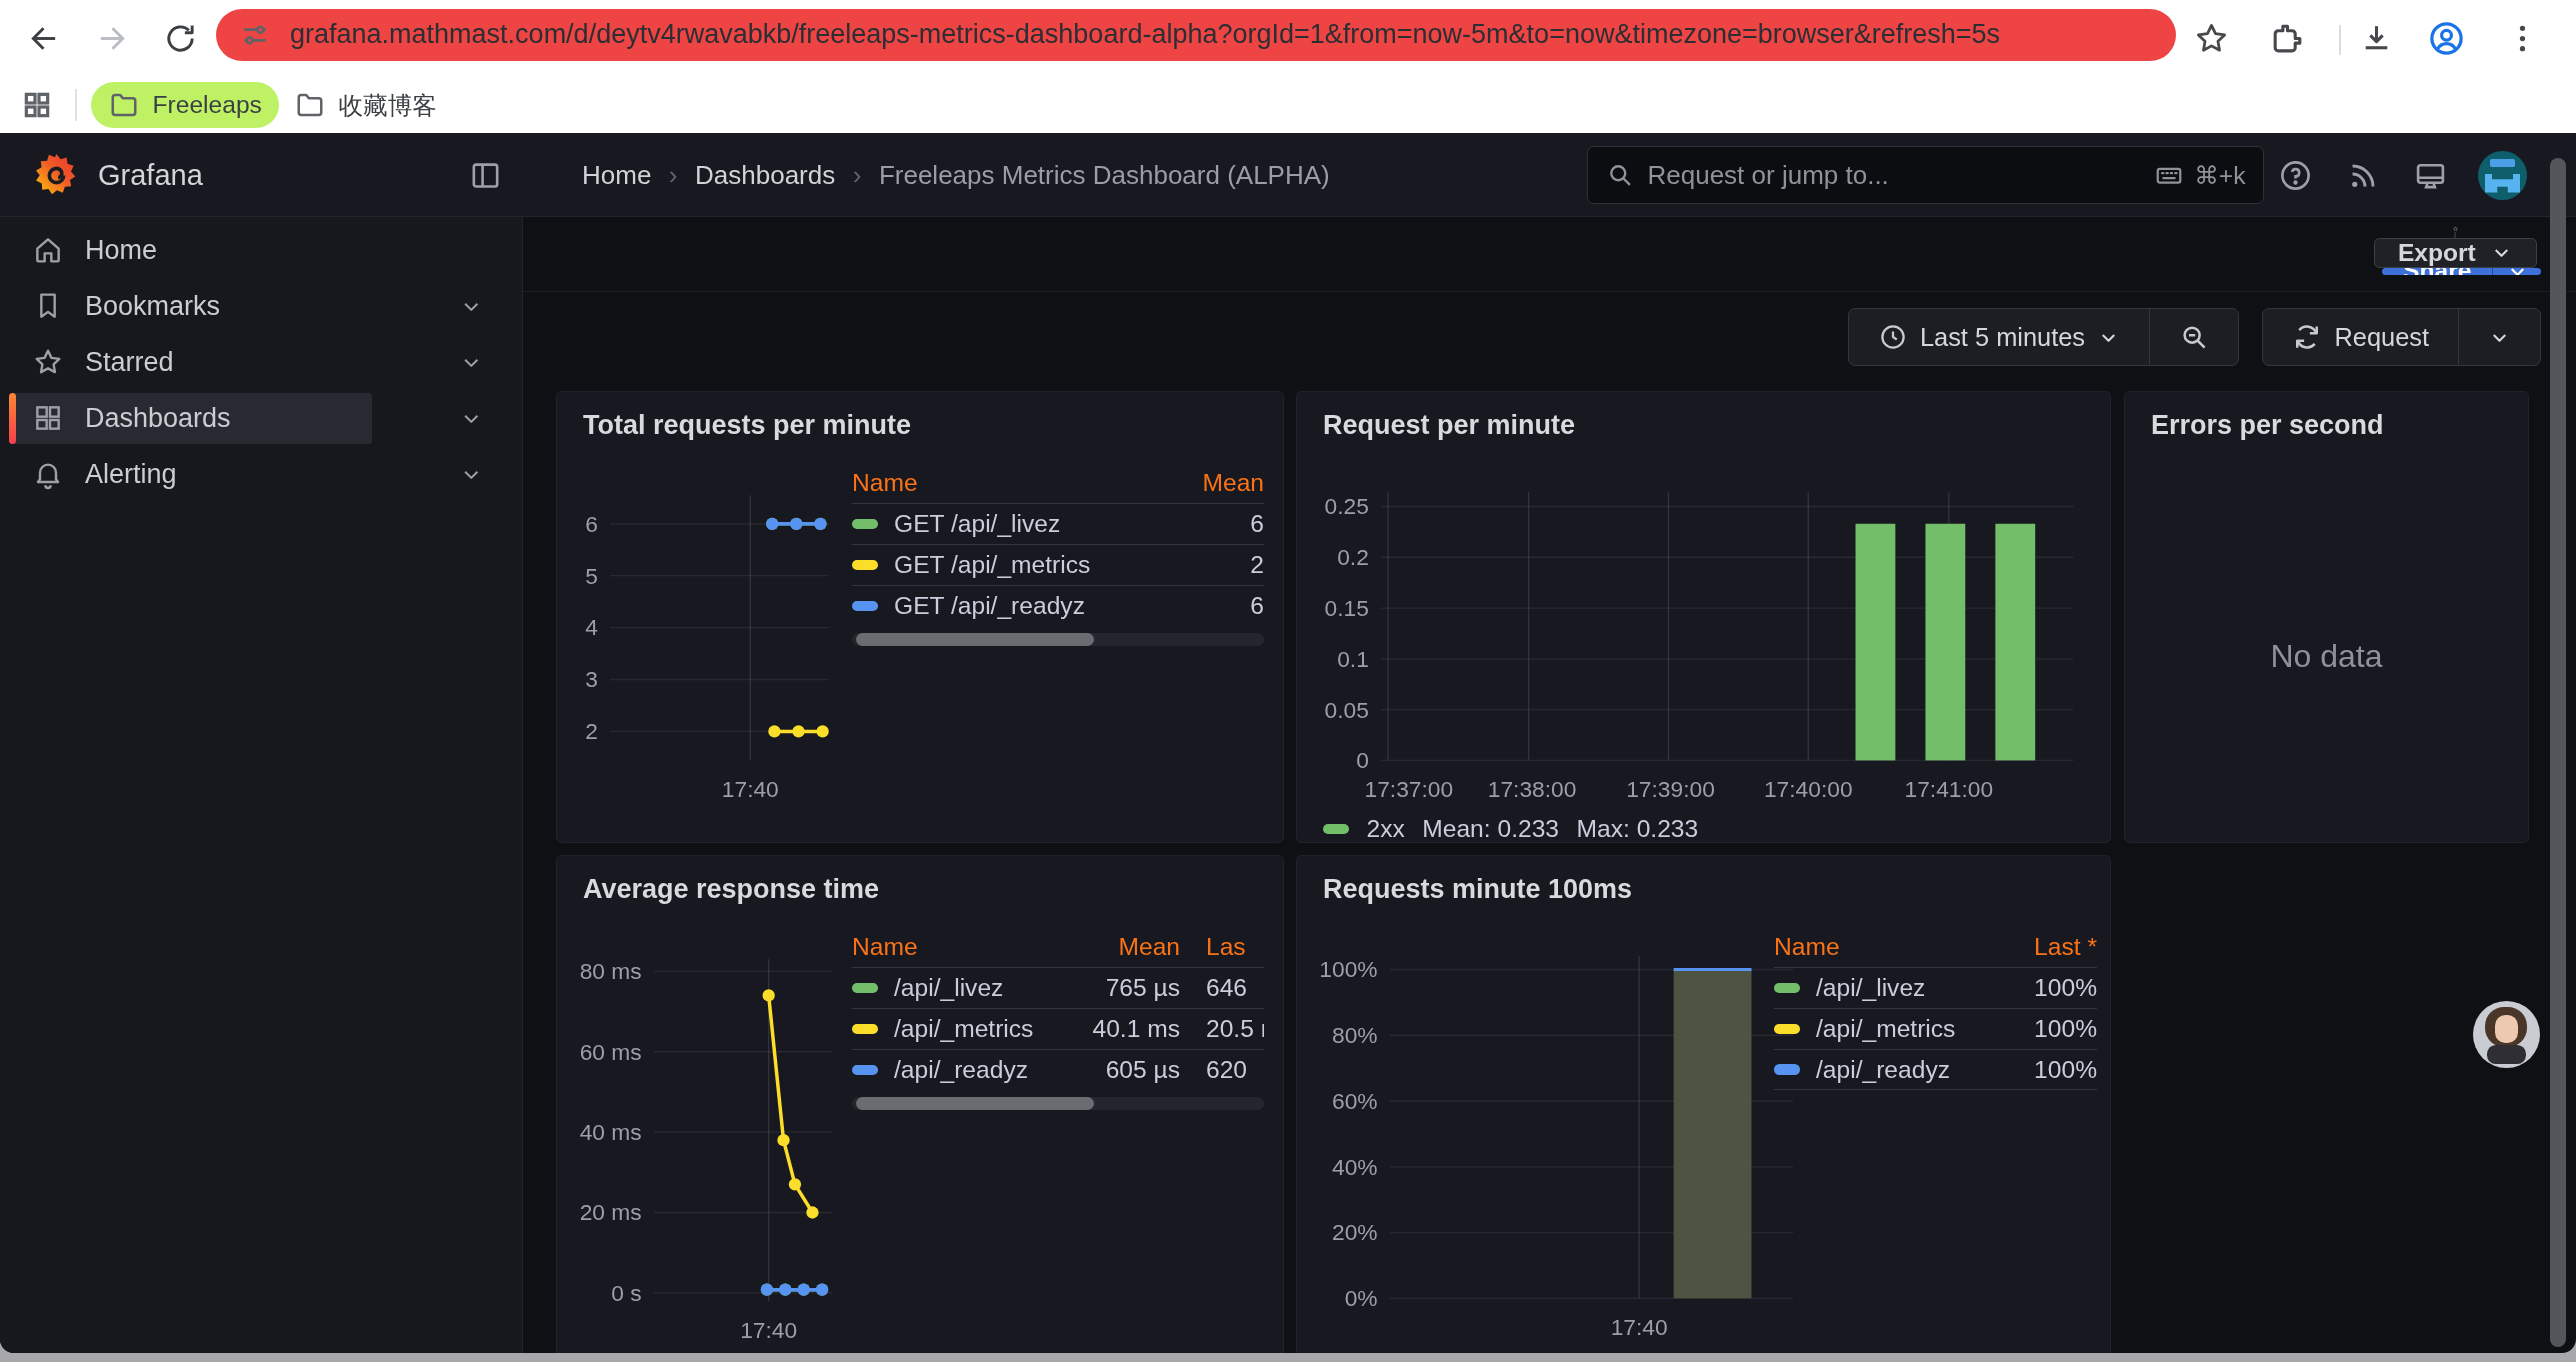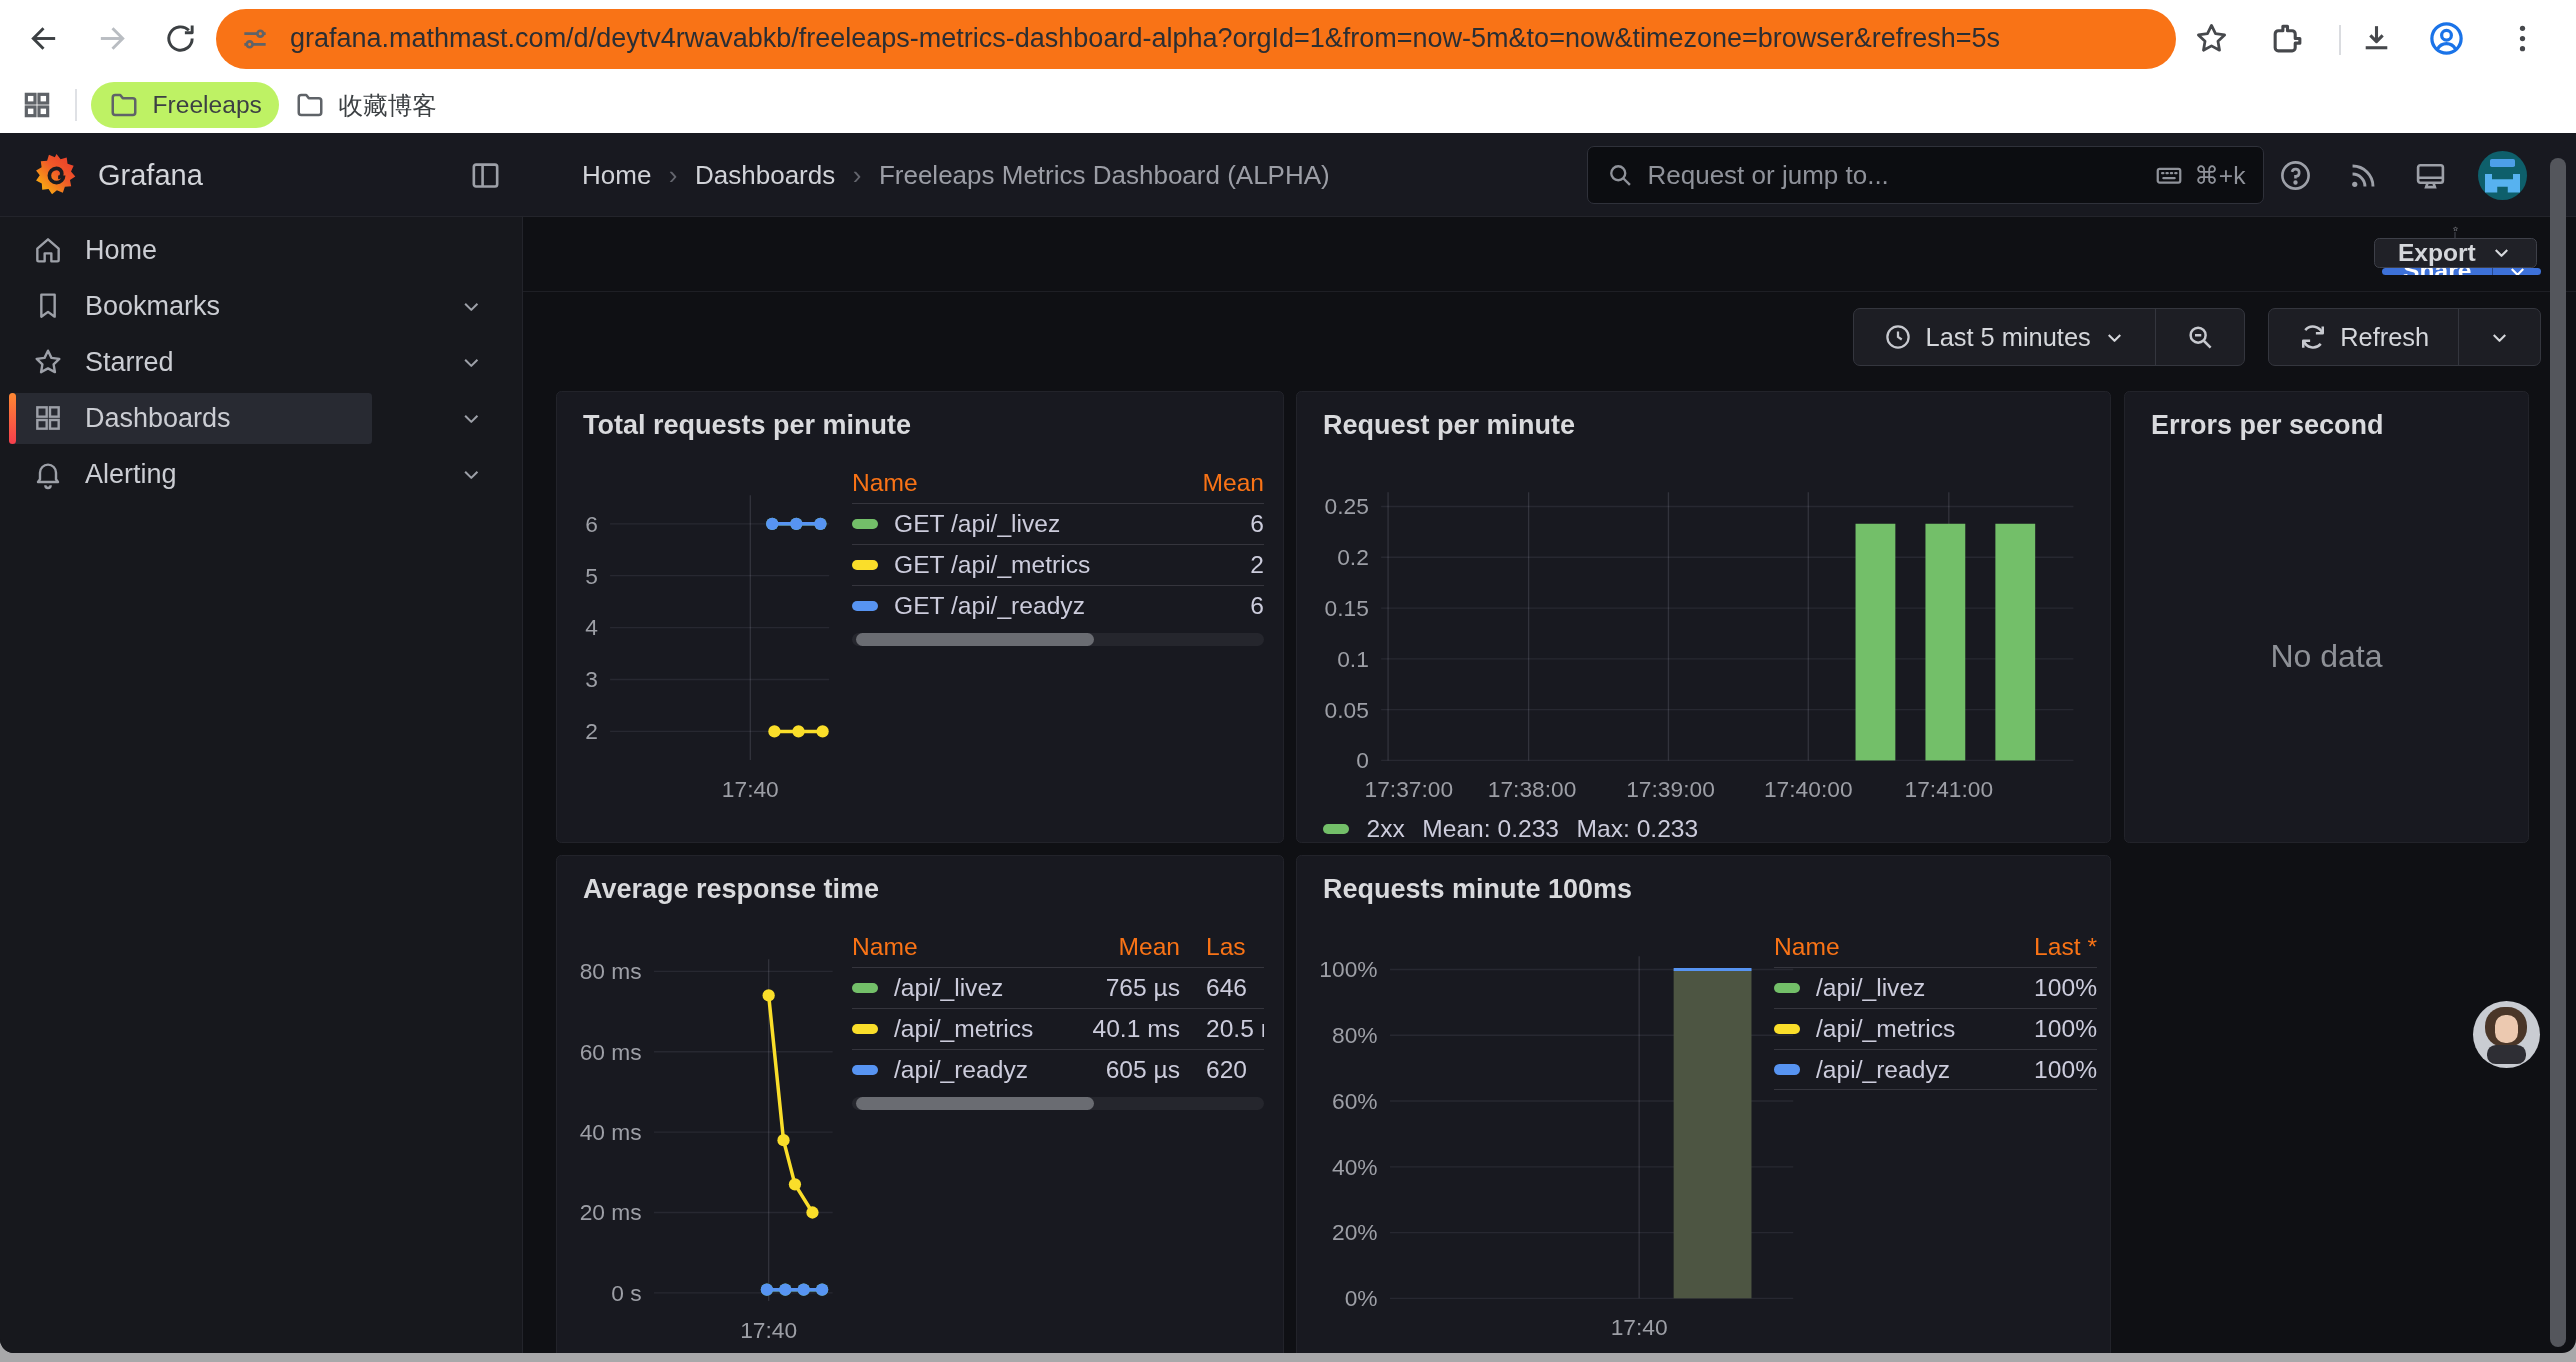--- a/index.html
+++ b/index.html
@@ -4,21 +4,21 @@
 <style>
   * { margin:0; padding:0; box-sizing:border-box; }
   html,body { width:2576px; height:1363px; overflow:hidden; background:#a8a8aa;
     font-family:"Liberation Sans","DejaVu Sans",sans-serif; }
   .window { position:relative; width:2576px; height:1363px; }
 
   
   .chrome { position:absolute; left:0; top:0; width:2576px; height:77px; background:#ffffff; }
   .nav-btn { position:absolute; top:14px; width:49px; height:49px; display:flex; align-items:center; justify-content:center; border-radius:50%; color:#3c4043; }
   .nav-btn.disabled { color:#b9bdc2; }
-  .url-pill { position:absolute; left:216px; top:8.8px; width:1960px; height:60px; background:#f97316; border-radius:30px; display:flex; align-items:center; padding:0 23px; }
+  .url-pill { position:absolute; left:216px; top:8.8px; width:1960px; height:52px; background:#ef4444; border-radius:30px; display:flex; align-items:center; padding:0 23px; }
   .url-text { font-size:27px; color:#2b2e33; margin-left:19px; white-space:nowrap; overflow:hidden; }
   .chrome-ic { position:absolute; top:17.5px; width:42px; height:42px; display:flex; align-items:center; justify-content:center; color:#46484c; }
   .chrome-divider { position:absolute; left:2339px; top:24.6px; width:1.8px; height:30px; background:#dadce0; }
 
   
   .bookmarks { position:absolute; left:0; top:77px; width:2576px; height:56px; background:#ffffff; }
   .bm-apps { position:absolute; left:21px; top:12.3px; width:32px; height:32px; color:#5f6368; }
   .bm-divider { position:absolute; left:75px; top:12.3px; width:1.8px; height:32px; background:#dfe1e5; }
   .bm-item { position:absolute; top:82px; height:46px; display:flex; align-items:center; gap:14px; padding:0 17.5px; border-radius:23px; color:#3c4043; font-size:24.6px; top:5.3px; }
   .bm-item .fold { color:#5f6368; }
@@ -350,21 +350,21 @@
               <path d="M15 15l5.5 5.5M8 10.5h5"></path>
             </svg>
         </div>
       </div>
       <div class="group">
         <div class="seg">
           <svg class="ic" viewBox="0 0 24 24" fill="none" stroke="currentColor" stroke-width="2">
               <path d="M19.5 9A8 8 0 0 0 5.8 6.5M4.5 15a8 8 0 0 0 13.7 2.5"></path>
               <path d="M19.8 3.5V9h-5.5M4.2 20.5V15h5.5" stroke-linejoin="round"></path>
             </svg>
-          <span>Refresh</span>
+          <span>Request</span>
         </div>
         <div class="gdiv"></div>
         <div class="seg">
           <svg width="23" height="23" viewBox="0 0 24 24" fill="none" stroke="currentColor" stroke-width="2.2">
               <path d="M6 9.5l6 6 6-6" stroke-linejoin="round"></path>
             </svg>
         </div>
       </div>
     </div>
 

